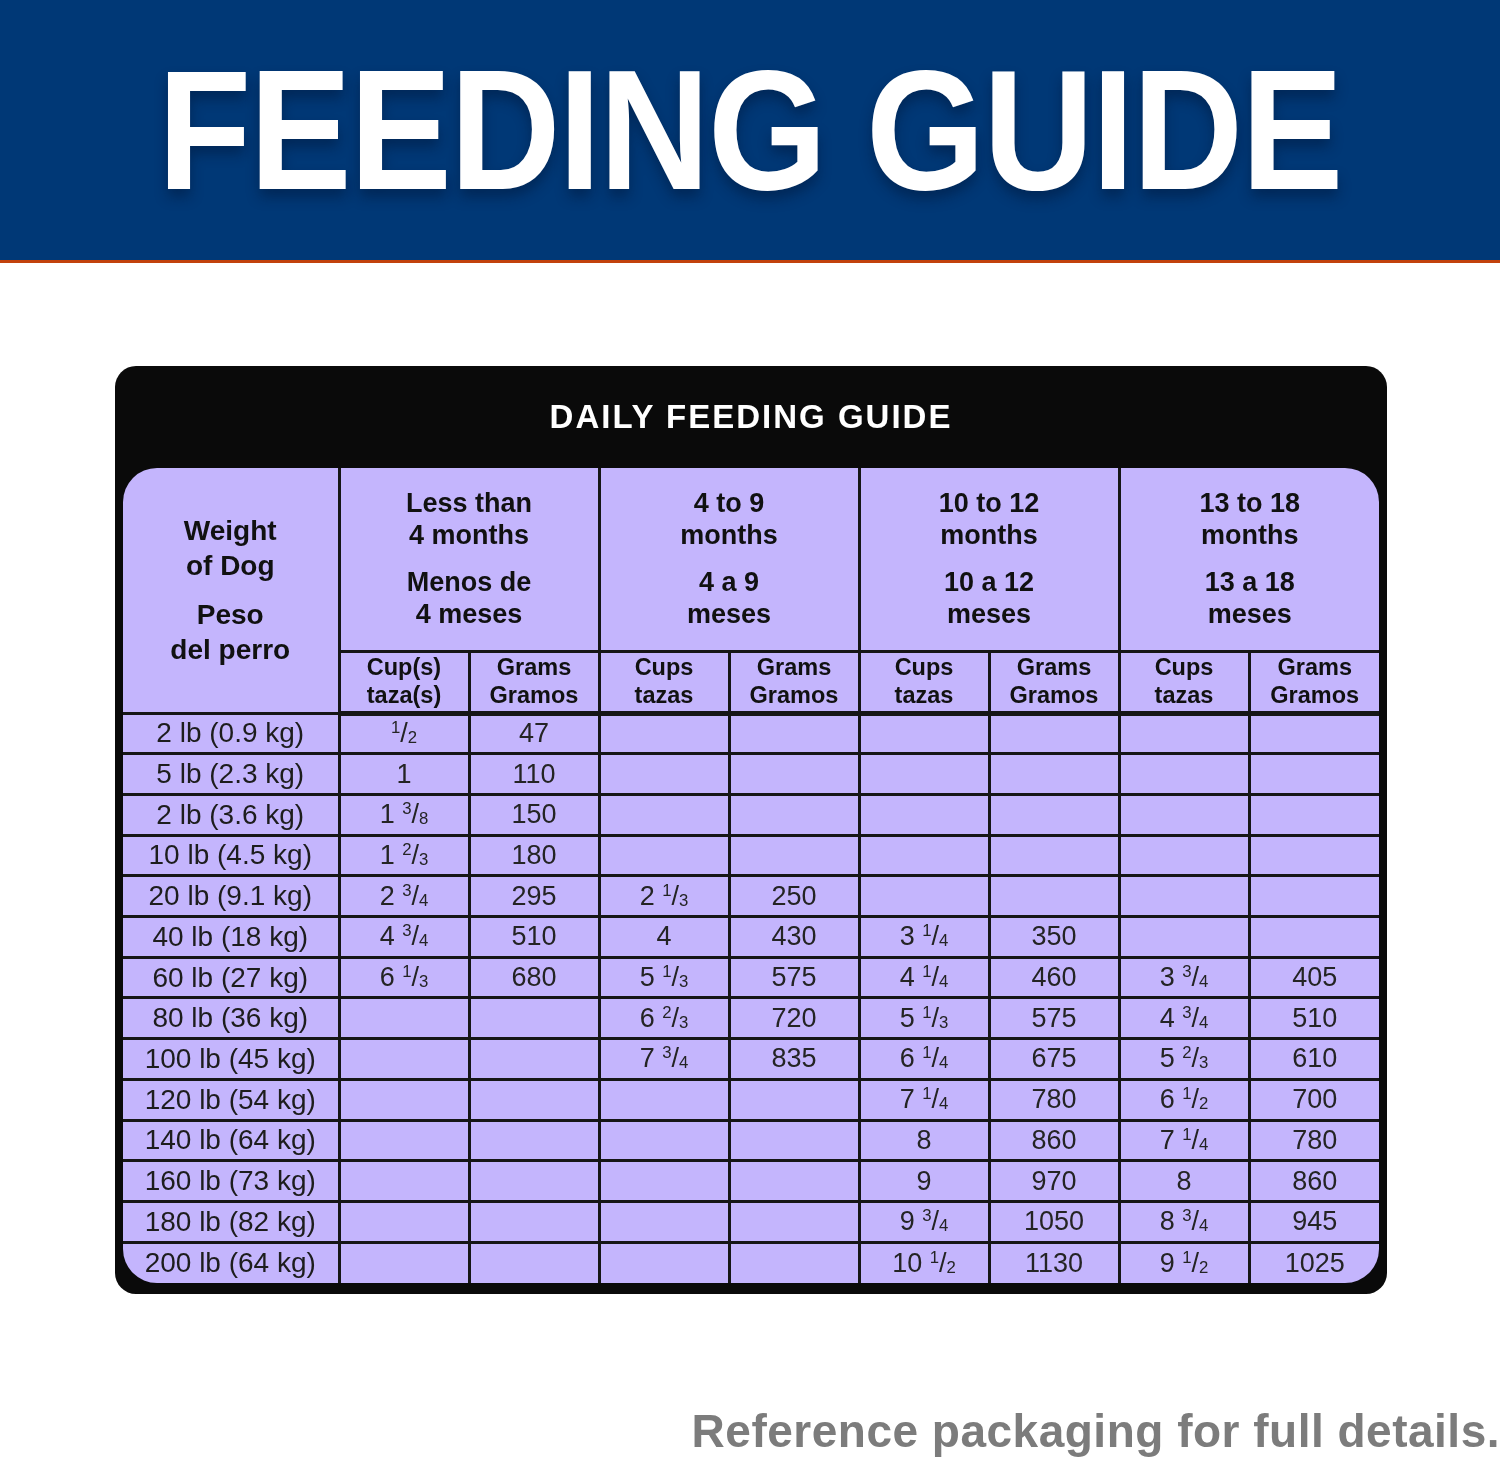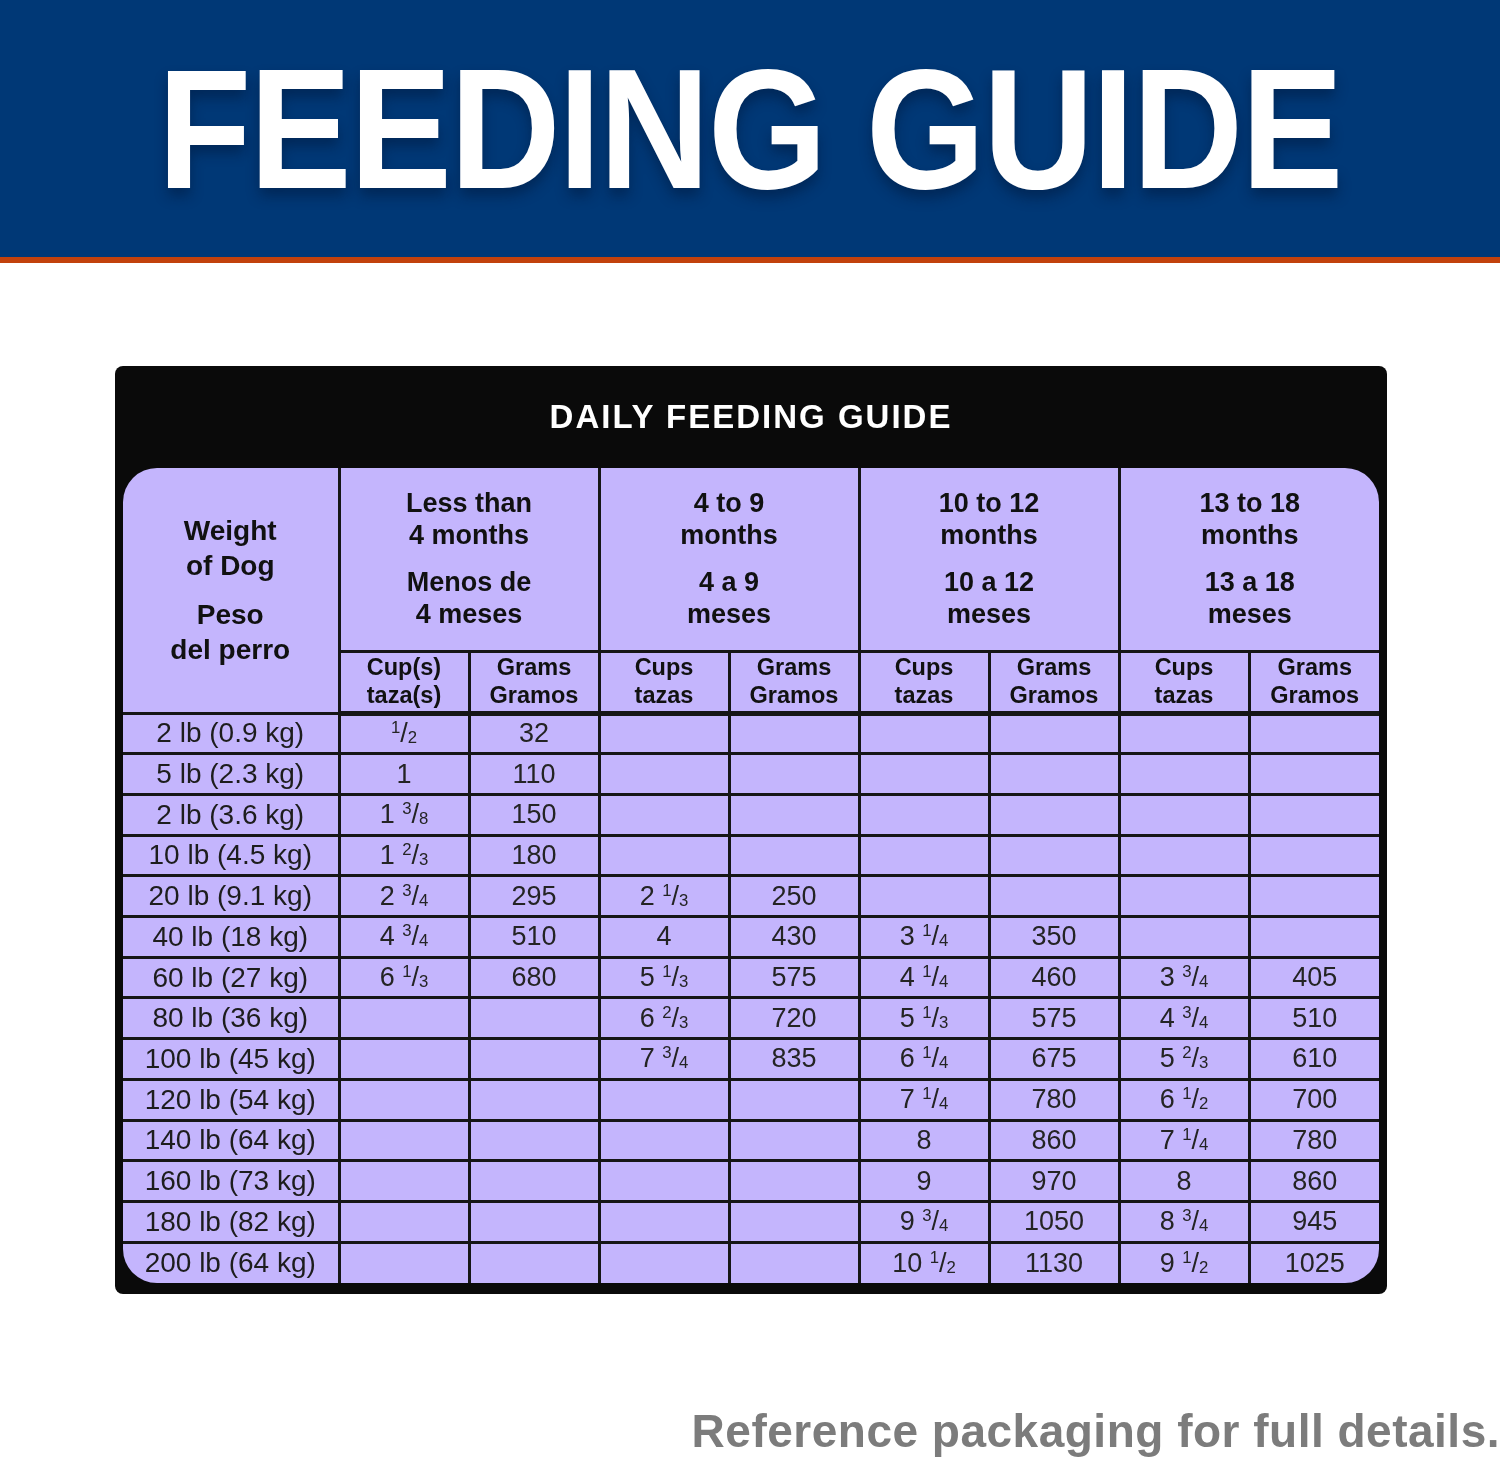--- a/index.html
+++ b/index.html
@@ -12,34 +12,34 @@
   html,body{margin:0;padding:0;}
   body{
     width:1500px;height:1462px;position:relative;background:#ffffff;
     font-family:"Liberation Sans", sans-serif;color:var(--ink);
   }
 
   
   .banner{
     position:absolute;left:0;top:0;width:1500px;height:263px;
     background:var(--blue);
-    border-bottom:6px solid #c2410c;
+    border-bottom:3px solid #c2410c;
     display:flex;align-items:center;justify-content:center;
   }
   .banner-title{
     margin:0;color:#ffffff;font-weight:bold;font-size:170px;line-height:1;
     letter-spacing:-2px;white-space:nowrap;
     transform:scaleX(0.9);transform-origin:center;
     text-shadow:0 8px 14px rgba(0,20,50,0.45);
   }
 
   
   .card{
     position:absolute;left:115px;top:366px;width:1272px;height:928px;
-    background:#0a0a0a;border-radius:8px;
+    background:#0a0a0a;border-radius:21px;
     padding:0 8px 11px 8px;
     display:flex;flex-direction:column;
   }
   .card-title{
     height:102px;flex:0 0 auto;
     display:flex;flex-direction:column;align-items:center;justify-content:center;
     gap:5px;color:#ffffff;font-weight:bold;font-size:33px;line-height:1.1;
     letter-spacing:2px;text-align:center;white-space:nowrap;
   }
   .card-body{
@@ -121,21 +121,21 @@
             <th class="grp">Cups<br>tazas</th>
             <th>Grams<br>Gramos</th>
             <th class="grp">Cups<br>tazas</th>
             <th>Grams<br>Gramos</th>
           </tr>
         </thead>
       <tbody>
           <tr>
             <td class="weight-cell">2 lb (0.9 kg)</td>
             <td class="grp"><sup class="fr-n">1</sup>/<sub class="fr-d">2</sub></td>
-            <td>32</td>
+            <td>47</td>
             <td class="grp"></td>
             <td></td>
             <td class="grp"></td>
             <td></td>
             <td class="grp"></td>
             <td></td>
           </tr>
           <tr>
             <td class="weight-cell">5 lb (2.3 kg)</td>
             <td class="grp">1</td>

